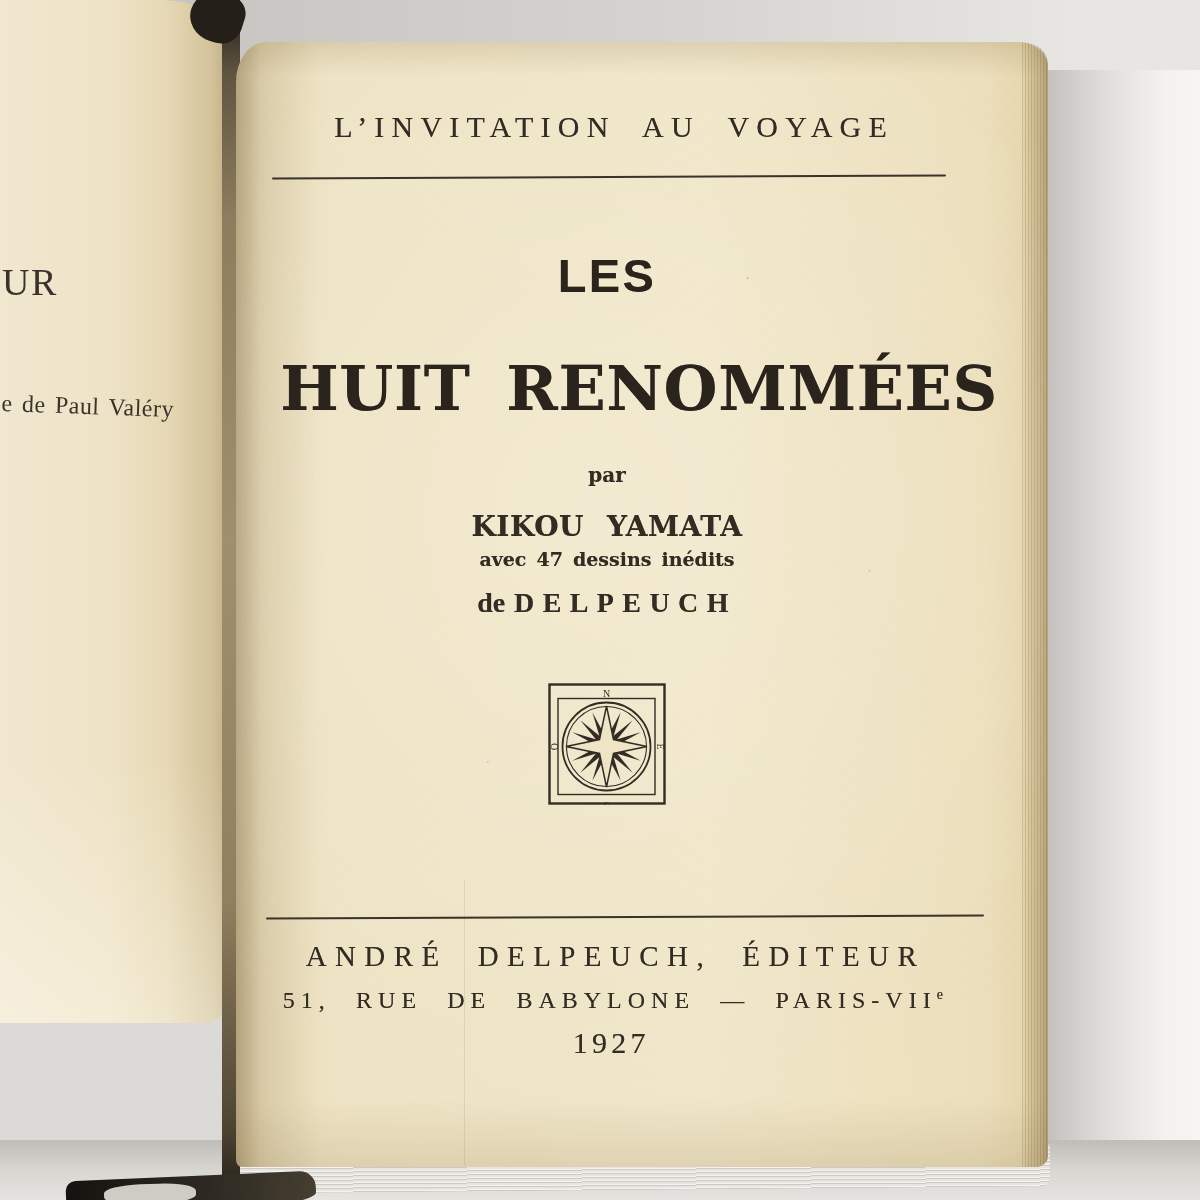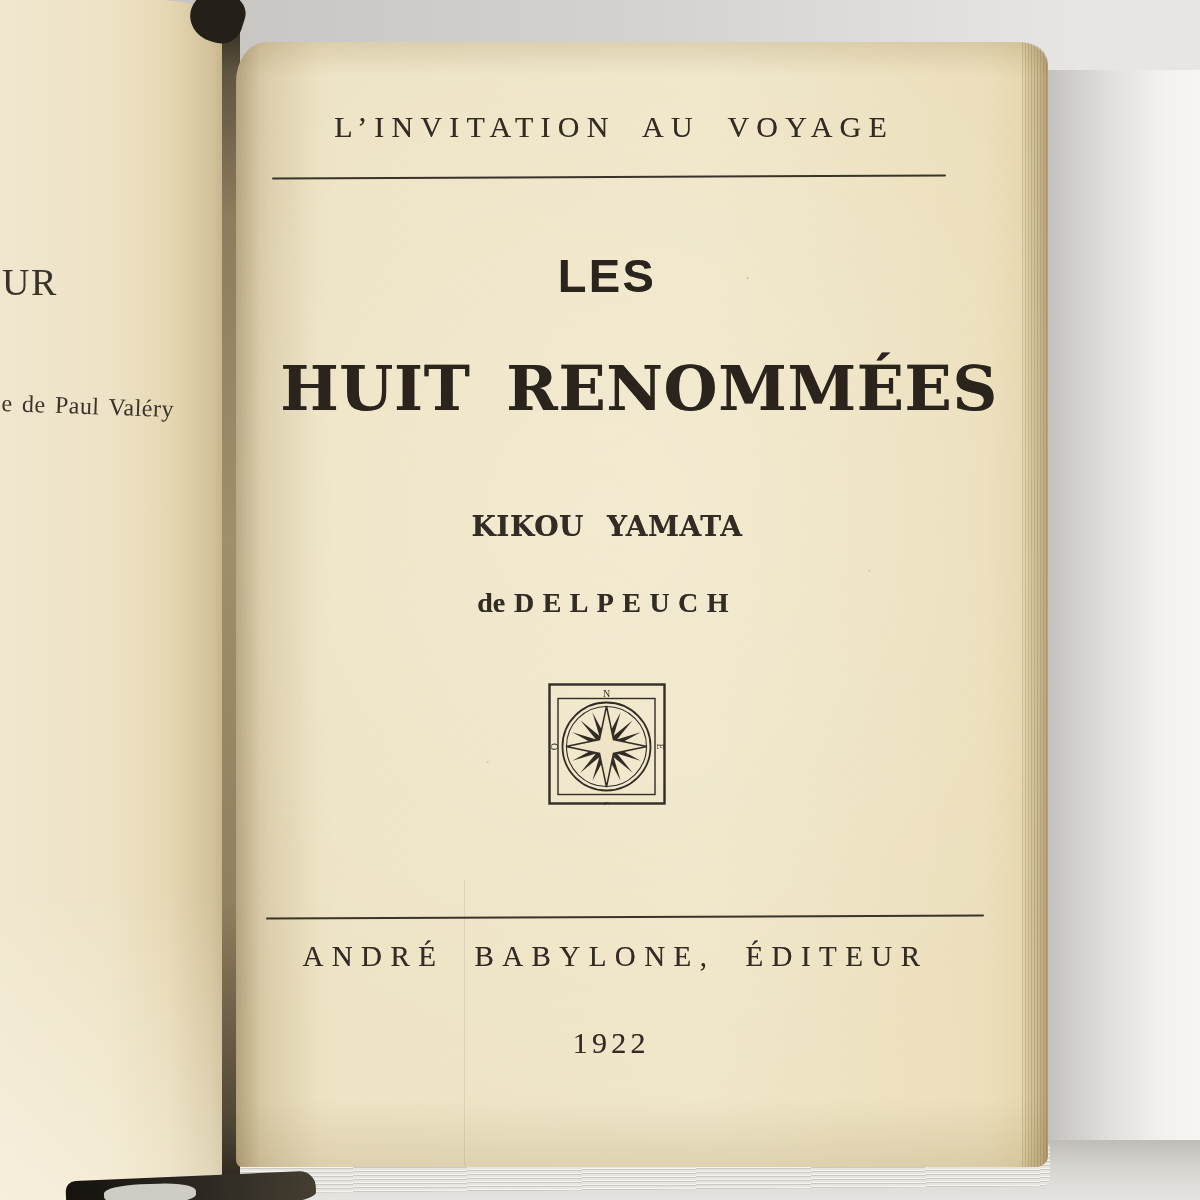--- a/index.html
+++ b/index.html
@@ -17,21 +17,21 @@
   .bg-bottom{left:0; top:1140px; width:1200px; height:60px;
     background:linear-gradient(to bottom,#bfbdb8 0%,#d8d6d1 50%,#e6e4e0 100%);}
   
   .bottom-edges{left:228px; top:1148px; width:822px; height:42px;
     transform:rotate(-0.5deg);
     background:
       repeating-linear-gradient(to bottom, rgba(255,255,255,.55) 0 1px, rgba(135,130,120,.28) 1px 2px, rgba(0,0,0,0) 2px 4px),
       #e7e5e0;
     border-bottom-right-radius:10px;}
   
-  .left-page{left:0; top:0; width:240px; height:1200px;
+  .left-page{left:0; top:0; width:240px; height:1023px;
     border-top-right-radius:80px 52px; border-bottom-right-radius:34px 80px;
     background:
       linear-gradient(to top, rgba(255,252,242,.38), rgba(0,0,0,0) 26%),
       linear-gradient(to right,#f1e7cf 0%,#eee3c6 45%,#e6d8b4 70%,#d3c29a 88%,#bdaa80 97%,#a6946c 100%);}
   .left-frag-top{left:2px; top:260px; font-size:38px; letter-spacing:.04em; color:#3a332a;}
   .left-frag-bottom{left:2px; top:390px; font-size:24px; letter-spacing:.02em; word-spacing:.12em;
     color:#3a332a; transform:rotate(2deg); transform-origin:left top;}
   
   .gutter{left:222px; top:0; width:18px; height:1200px;
     background:linear-gradient(to bottom,#1d1a15 0%,#5f5440 6%,#8d7d5e 18%,#a08f6c 45%,#91805f 75%,#4e4434 94%,#201c16 100%);}
@@ -110,21 +110,23 @@
 
   <div class="abs crease"></div>
 
   <div class="abs rp">
     <div class="line series">L’INVITATION AU VOYAGE</div>
     <div class="rule rule1"></div>
 
     <div class="line title1">LES</div>
     <div class="line title2">HUIT RENOMMÉES</div>
 
+    <div class="line byline">par</div>
     <div class="line author">KIKOU YAMATA</div>
+    <div class="line note">avec 47 dessins inédits</div>
     <div class="line illus"><span>de</span><span class="name">DELPEUCH</span></div>
 
     <div class="emblem">
       <svg width="118" height="122" viewBox="0 0 118 122">
         <rect x="1.5" y="1.5" width="115" height="119" fill="none" stroke="#332c24" stroke-width="2.4"></rect>
         <rect x="10" y="15.5" width="97" height="96" fill="none" stroke="#332c24" stroke-width="1.4"></rect>
         <circle cx="58.5" cy="63.5" r="44" fill="none" stroke="#332c24" stroke-width="1.8"></circle>
         <circle cx="58.5" cy="63.5" r="40" fill="none" stroke="#332c24" stroke-width="1.1"></circle>
         <g id="compass-rays" fill="#332c24">
             <polygon points="72.65928699750832,29.316457297082394 63.75251509822666,59.18130978850057 57.83968609015442,56.732135821364"></polygon>
@@ -142,17 +144,18 @@
           </g>
         <path d="M58.5,23 L65.5,56.5 L99,63.5 L65.5,70.5 L58.5,104 L51.5,70.5 L18,63.5 L51.5,56.5 Z" fill="#efe4c5" stroke="#332c24" stroke-width="1.5" stroke-linejoin="miter"></path>
         <text x="58.5" y="13.5" text-anchor="middle" font-size="10" fill="#332c24">N</text>
         <text x="112" y="67" text-anchor="middle" font-size="10" fill="#332c24" transform="rotate(90 112 63.5)">E</text>
         <text x="58.5" y="112.5" text-anchor="middle" font-size="10" fill="#332c24" transform="rotate(180 58.5 115.5)">S</text>
         <text x="6" y="67" text-anchor="middle" font-size="10" fill="#332c24" transform="rotate(-90 6 63.5)">O</text>
       </svg>
     </div>
 
     <div class="rule rule2"></div>
-    <div class="line pub">ANDRÉ BABYLONE, ÉDITEUR</div>
-    <div class="line year">1922</div>
+    <div class="line pub">ANDRÉ DELPEUCH, ÉDITEUR</div>
+    <div class="line addr"><span>51, RUE DE BABYLONE — PARIS-VII</span><sup>e</sup></div>
+    <div class="line year">1927</div>
   </div>
 
 </div>
 
 </body></html>

